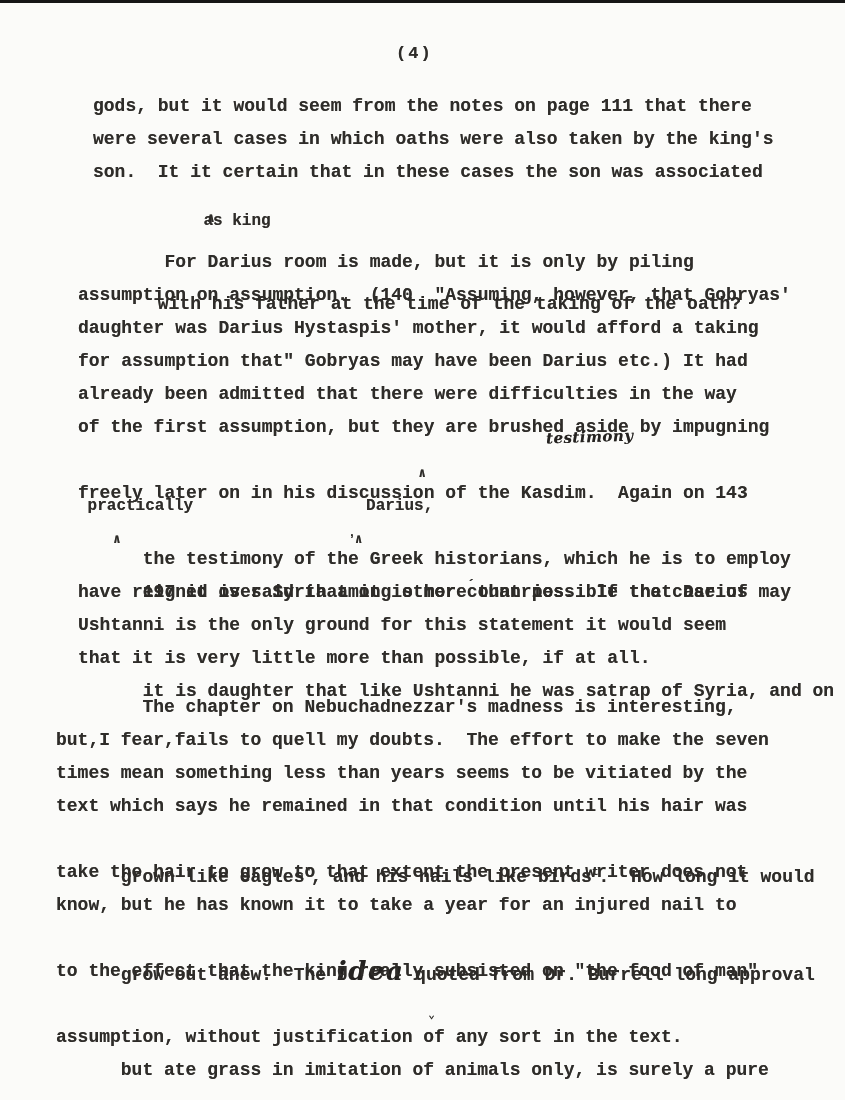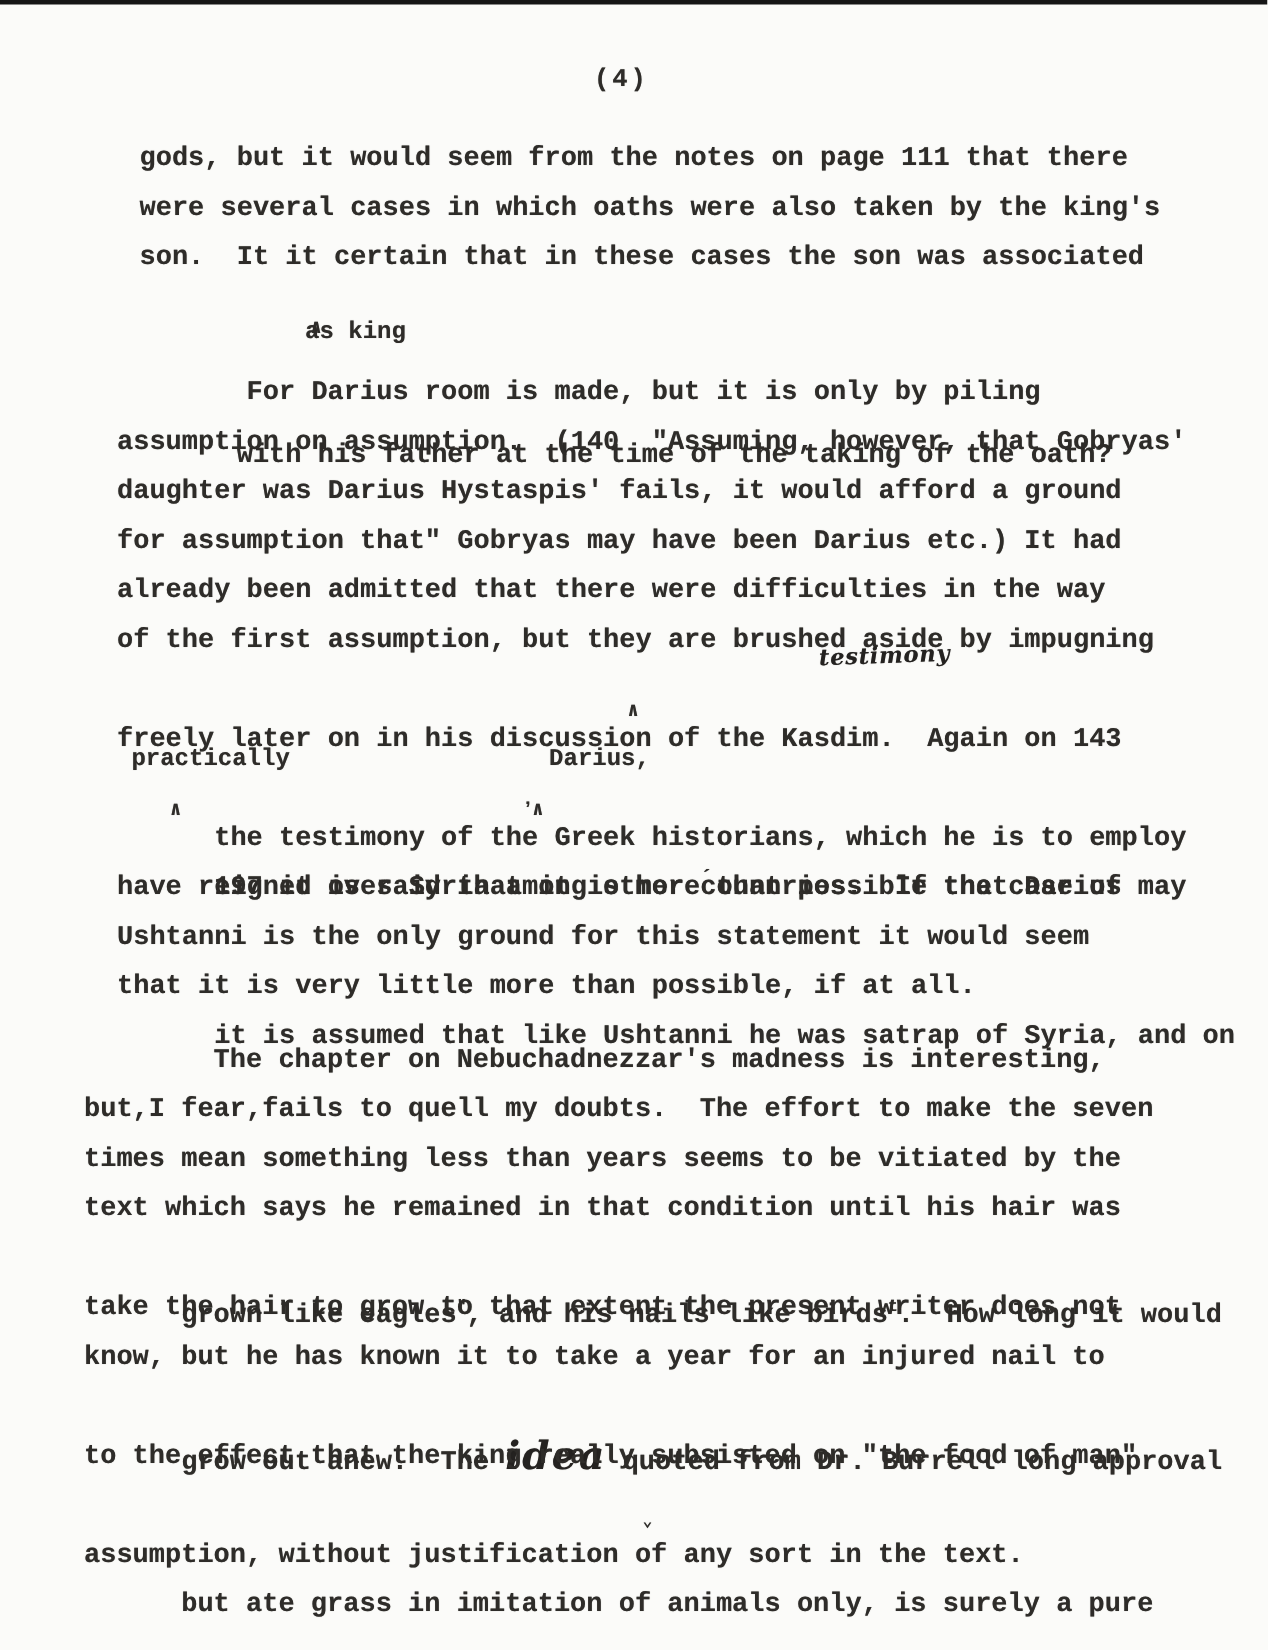--- a/index.html
+++ b/index.html
@@ -99,36 +99,36 @@
     <div class="line">
       <span class="ins i-p1l4">as king</span>
       <span class="caret c-p1l4">∧</span>
       <span>with his father at the time of the taking of the oath?</span>
     </div>
   </div>
 
   <div class="block" id="para2">
     <div class="line ind">For Darius room is made, but it is only by piling</div>
     <div class="line">assumption on assumption.  (140  "Assuming, however, that Gobryas'</div>
-    <div class="line">daughter was Darius Hystaspis' fails, it would afford a ground</div>
+    <div class="line">daughter was Darius Hystaspis' mother, it would afford a taking</div>
     <div class="line">for assumption that" Gobryas may have been Darius etc.) It had</div>
     <div class="line">already been admitted that there were difficulties in the way</div>
     <div class="line">of the first assumption, but they are brushed aside by impugning</div>
     <div class="line">
       <span class="hand ins i-p2l7">testimony</span>
       <span class="caret c-p2l7">∧</span>
       <span>the testimony of the Greek historians, which he is to employ</span>
     </div>
     <div class="line">freely later on in his discussion of the Kasdim.  Again on 143</div>
     <div class="line">
       <span class="ins i1-p2l9">practically</span>
       <span class="caret c1-p2l9">∧</span>
       <span class="ins i2-p2l9">Darius,</span>
       <span class="caret c2-p2l9">ʼ∧</span>
-      <span>it is assumed that like Ushtanni he was satrap of Syria, and on</span>
+      <span>it is daughter that like Ushtanni he was satrap of Syria, and on</span>
     </div>
     <div class="line">
       <span>197 it is said that it is more</span><span class="acc">´</span><span> than possible that Darius may</span>
     </div>
     <div class="line">have reigned over Syria among other countries.  If the case of</div>
     <div class="line">Ushtanni is the only ground for this statement it would seem</div>
     <div class="line">that it is very little more than possible, if at all.</div>
   </div>
 
   <div class="block" id="para3">

